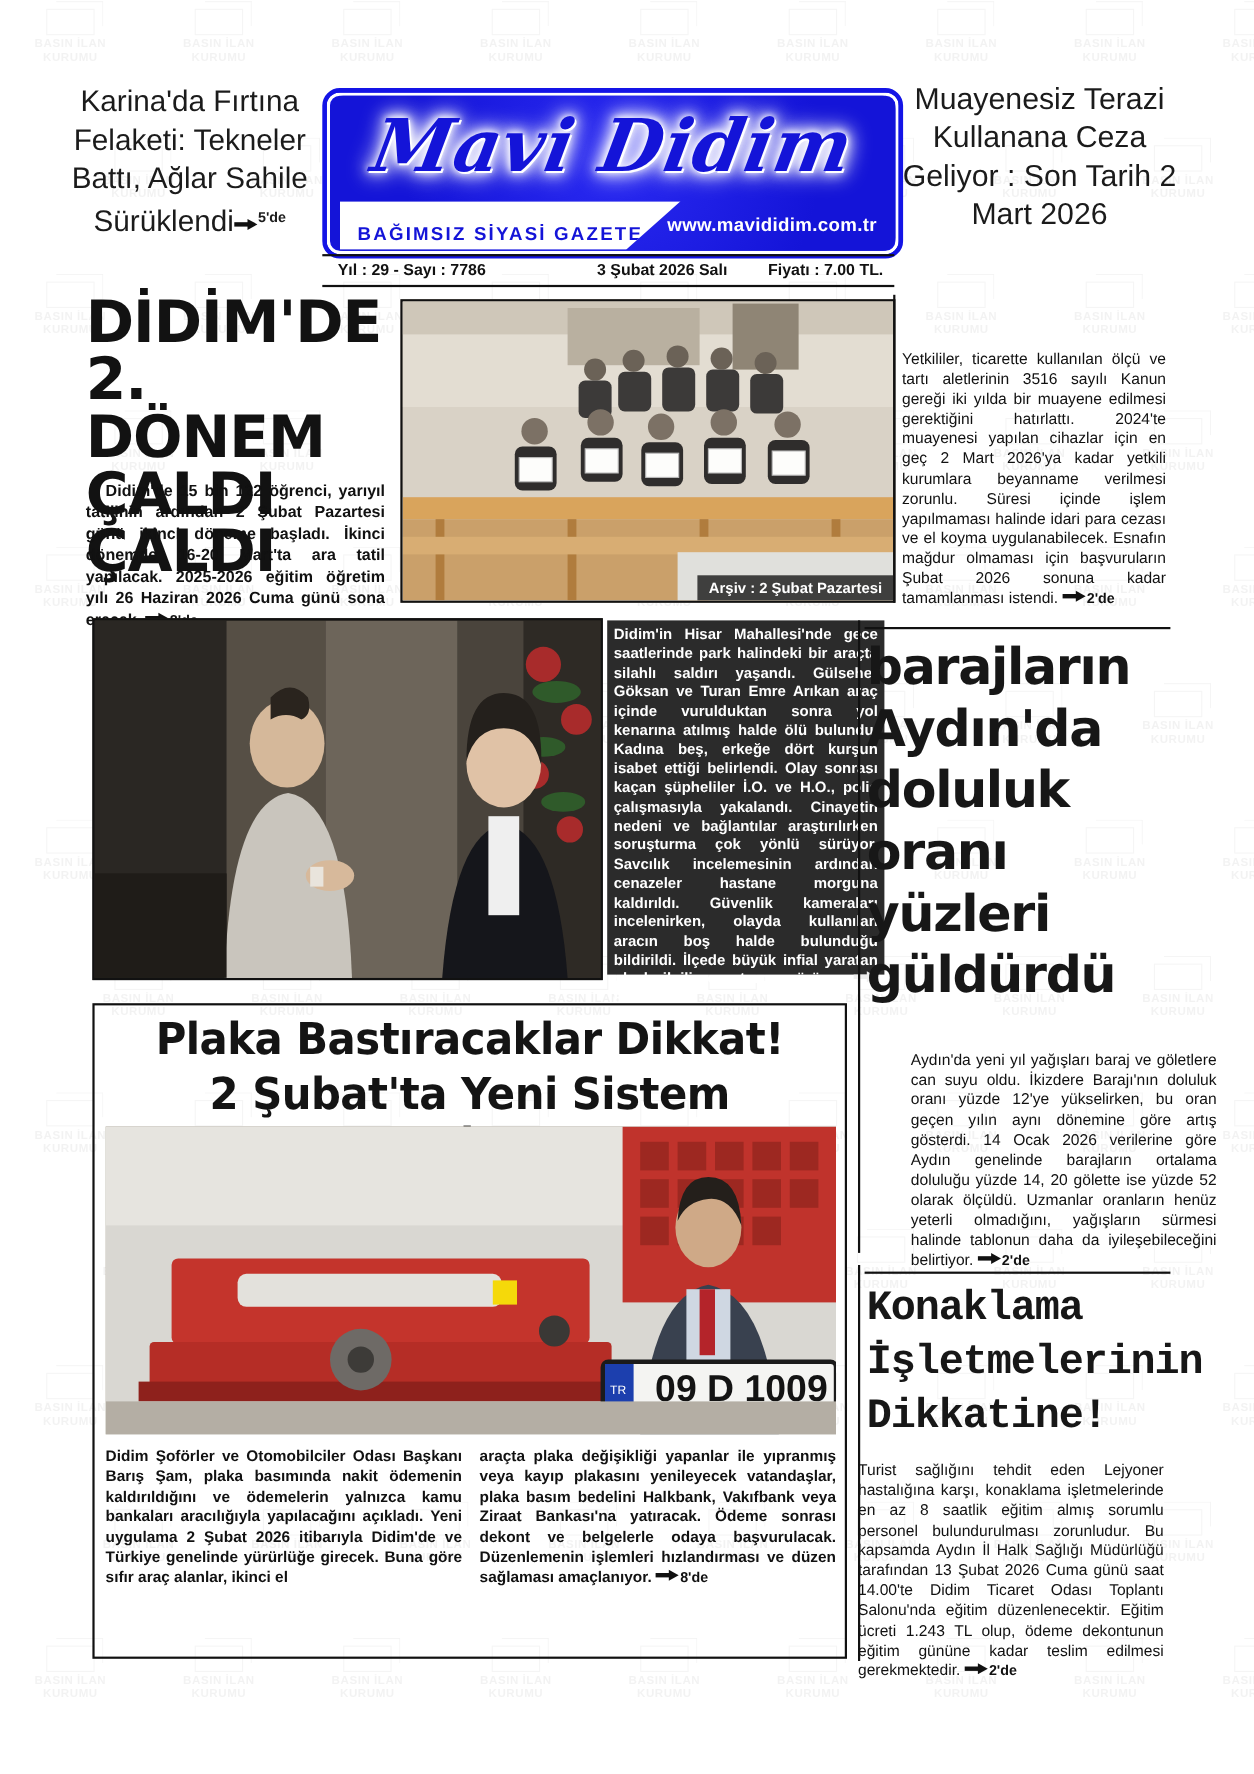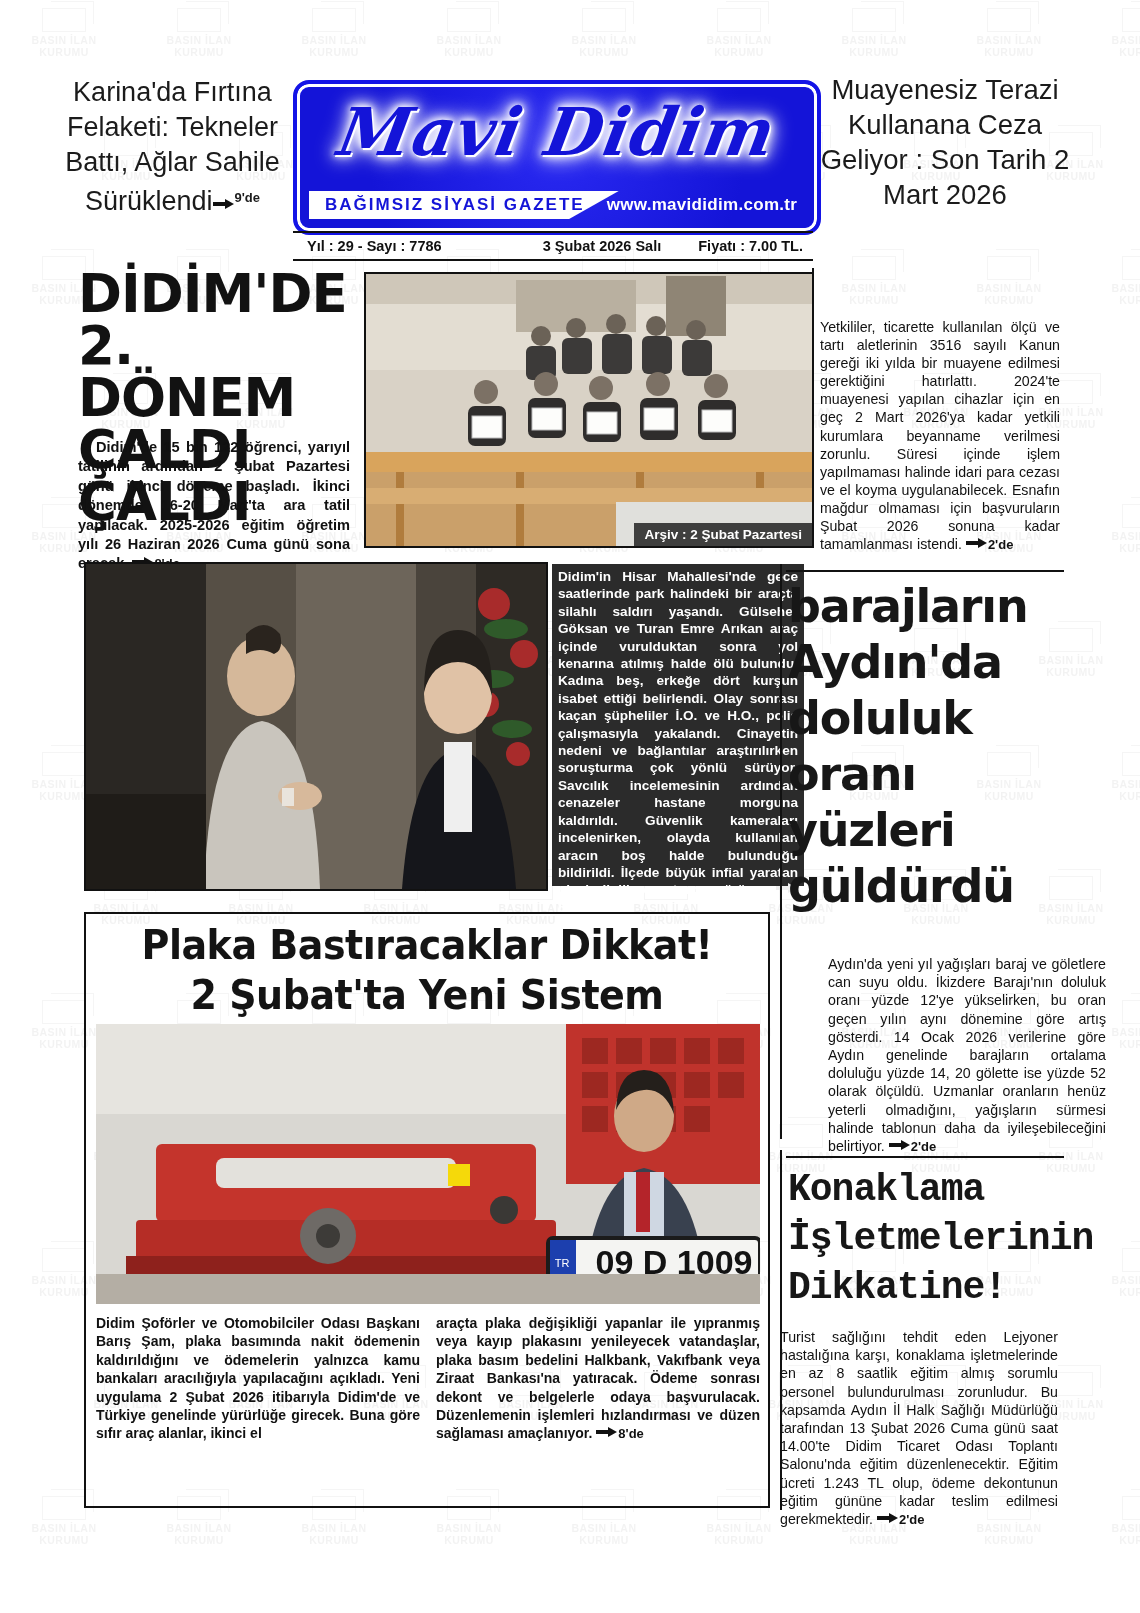--- a/index.html
+++ b/index.html
@@ -101,21 +101,21 @@
     letter-spacing:1px;
     transform:skewX(-10deg);
   }
   .logo-sub{
     position:absolute;left:3px;right:3px;bottom:6px;height:34px;
     display:flex;align-items:center;
   }
   .logo-sub .tagline{
     background:#ffffff;color:#1414d8;
     font-weight:700;font-size:17px;letter-spacing:2px;
-    padding:4px 14px 4px 16px;
+    padding:20px 14px 4px 16px;
     margin-left:6px;
     clip-path:polygon(0 0,100% 0,84% 100%,0% 100%);
     padding-right:34px;
   }
   .logo-sub .site{
     color:#ffffff;font-weight:700;font-size:17px;letter-spacing:.3px;
     margin-left:-12px;
   }
 
   .infobar{
@@ -362,21 +362,21 @@
     <div class="wm" style="left: 814px; top: 1496px;"><span class="cube"></span>BASIN İLAN<br>KURUMU</div>
     <div class="wm" style="left: 949px; top: 1496px;"><span class="cube"></span>BASIN İLAN<br>KURUMU</div>
     <div class="wm" style="left: 1084px; top: 1496px;"><span class="cube"></span>BASIN İLAN<br>KURUMU</div>
   </div>
 
 <div class="page">
 
   <div class="topband">
 
     <div class="promo-left">
-      <span>Karina'da Fırtına Felaketi: Tekneler Battı, Ağlar Sahile Sürüklendi</span><span class="arrow"></span><span class="pg">9'de</span>
+      <span>Karina'da Fırtına Felaketi: Tekneler Battı, Ağlar Sahile Sürüklendi</span><span class="arrow"></span><span class="pg">5'de</span>
     </div>
 
     <div class="masthead">
       <div class="masthead-inner">
         <div class="logo-script">Mavi Didim</div>
         <div class="logo-sub">
           <span class="tagline">BAĞIMSIZ  SİYASİ  GAZETE</span>
           <span class="site">www.mavididim.com.tr</span>
         </div>
       </div>

